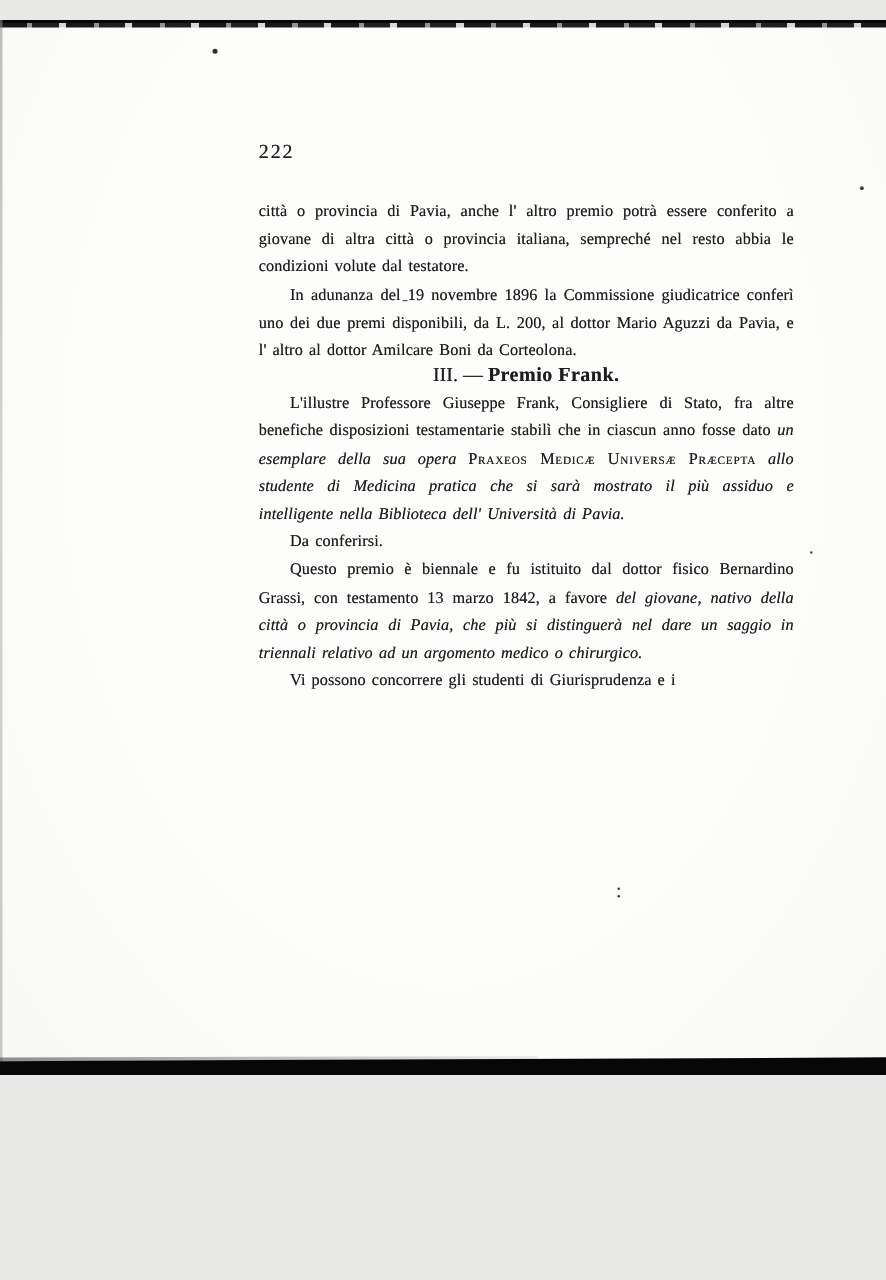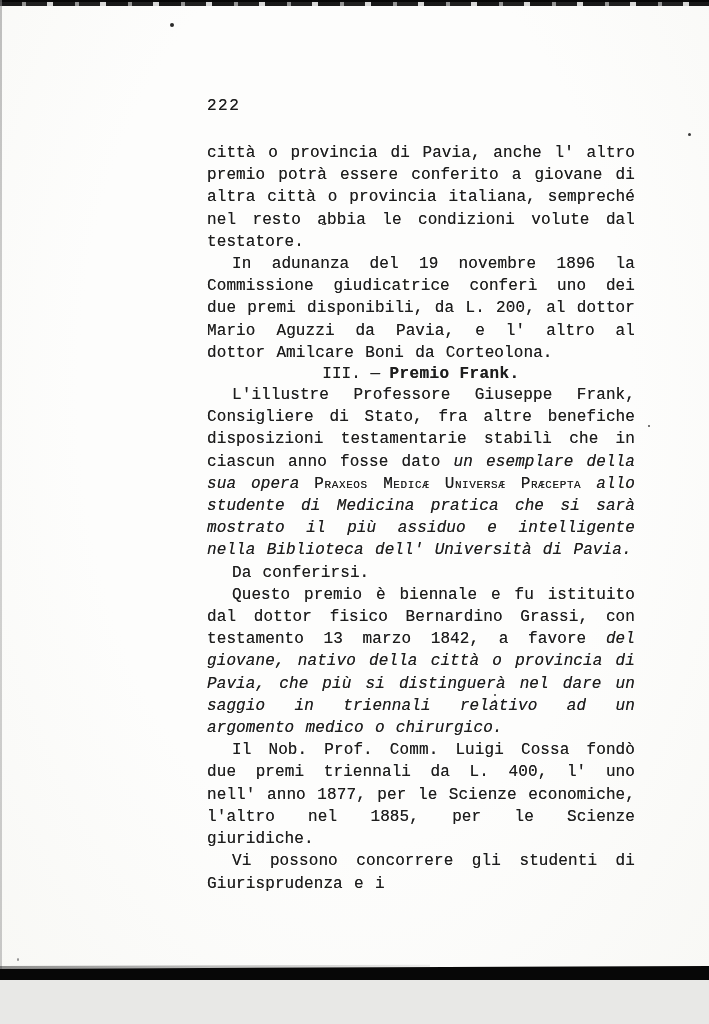--- a/index.html
+++ b/index.html
@@ -1,22 +1,22 @@
 <!DOCTYPE html>
 <html><head>
 <meta charset="utf-8">
 <style>
   html,body{margin:0;padding:0;background:#e8e8e6;}
   .scan-page{
     position:relative;
-    width:709px;height:980px;
-    margin:0 auto;
+    width:709px;height:844px;
+    margin:16px auto;
     overflow:hidden;
     background:radial-gradient(ellipse at 50% 40%, #fdfdfc 55%, #f8f8f5 100%);
-    font-family:Liberation Mono, monospace;
+    font-family:Liberation Serif, serif;
     color:#1d1d1d;
   }
   
   .edge-top{
     position:absolute;top:0;left:0;width:709px;height:6px;
     background:
       linear-gradient(to bottom, rgba(6,6,6,.98) 0 2.5px, rgba(6,6,6,0) 2.5px),
       repeating-linear-gradient(90deg,
         rgba(12,12,12,.95) 0 22px,
         rgba(60,60,60,.55) 22px 26px,
@@ -48,21 +48,21 @@
   .s5{left:17px;top:958px;width:2px;height:3px;background:#909090;}
   .s6{left:322px;top:224px;width:4px;height:1px;background:#555;border-radius:0;}
   
   .content{position:absolute;left:207px;top:97px;width:428px;}
   .page-number{
     font-size:16px;letter-spacing:1.5px;margin:0 0 27px 0;
     text-shadow:0 0 .4px rgba(20,20,20,.75);
   }
   p.body{
     margin:0;
-    font-size:16px;line-height:22.2px;
+    font-size:13px;line-height:22.2px;
     text-align:justify;
     word-spacing:1.5px;
     letter-spacing:.1px;
     text-shadow:0 0 .4px rgba(25,25,25,.7);
   }
   p.indent{text-indent:25px;}
   .it{font-style:italic;}
   .sc{font-variant:small-caps;letter-spacing:.6px;}
   h3.heading{
     margin:0;text-align:center;
@@ -107,18 +107,17 @@
 
     <p class="body indent"><span>L'illustre Professore Giuseppe Frank, Consigliere di Stato, fra altre benefiche disposizioni testamentarie stabilì che in ciascun anno fosse dato </span><span class="it">un esemplare della sua opera </span><span class="sc">Praxeos Medicæ Universæ Præcepta</span><span class="it"> allo studente di Medicina pratica che si sarà mostrato il più assiduo e intelligente nella Biblioteca dell' Università di Pavia.</span></p>
 
     <p class="body indent"><span>Da conferirsi.</span></p>
 
 
     <p class="body indent"><span>Questo premio è biennale e fu istituito dal dottor fisico Bernardino Grassi, con testamento 13 marzo 1842, a favore </span><span class="it">del giovane, nativo della città o provincia di Pavia, che più si distinguerà nel dare un saggio in triennali relativo ad un argomento medico o chirurgico.</span></p>
 
 
 
-    <p class="body indent"><span>Il Nob. Prof. Comm. Luigi Cossa fondò due premi triennali da L. 400, l' uno nell' anno 1877, per le Scienze economiche, l'altro nel 1885, per le Scienze giuridiche.</span></p>
 
     <p class="body indent"><span>Vi possono concorrere gli studenti di Giurisprudenza e i</span></p>
 
   </div>
 </div>
 
 </body></html>

